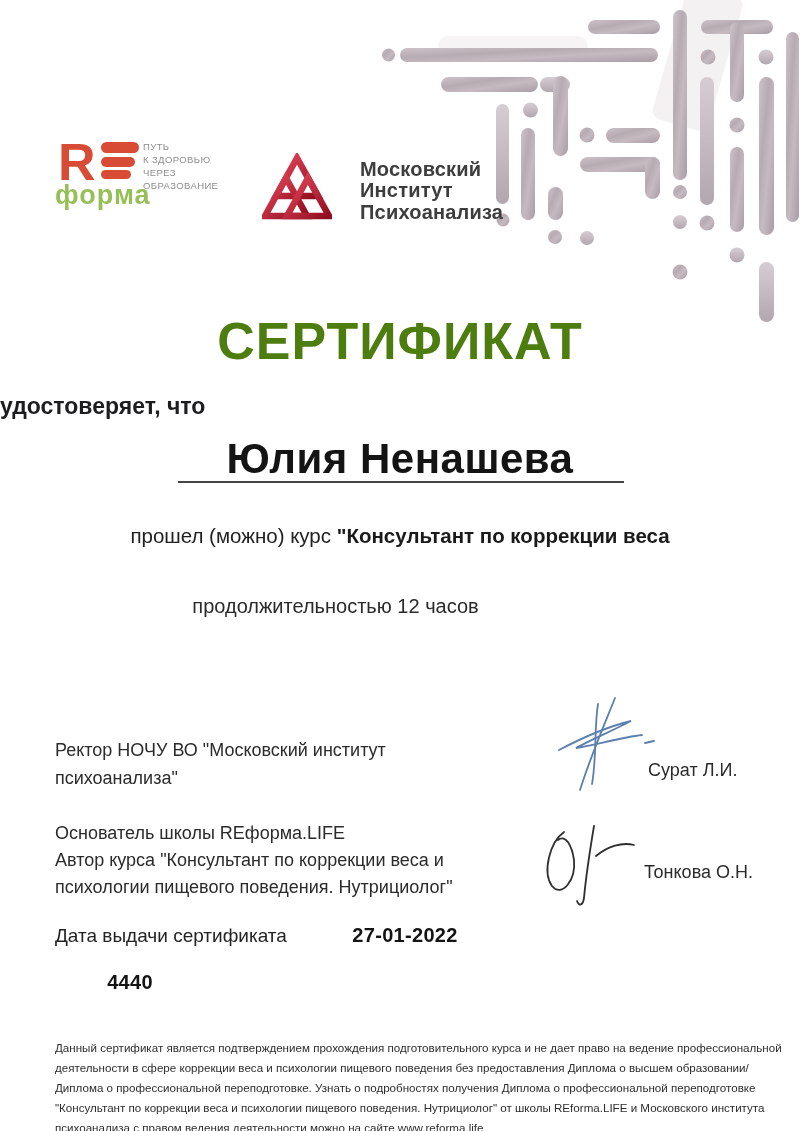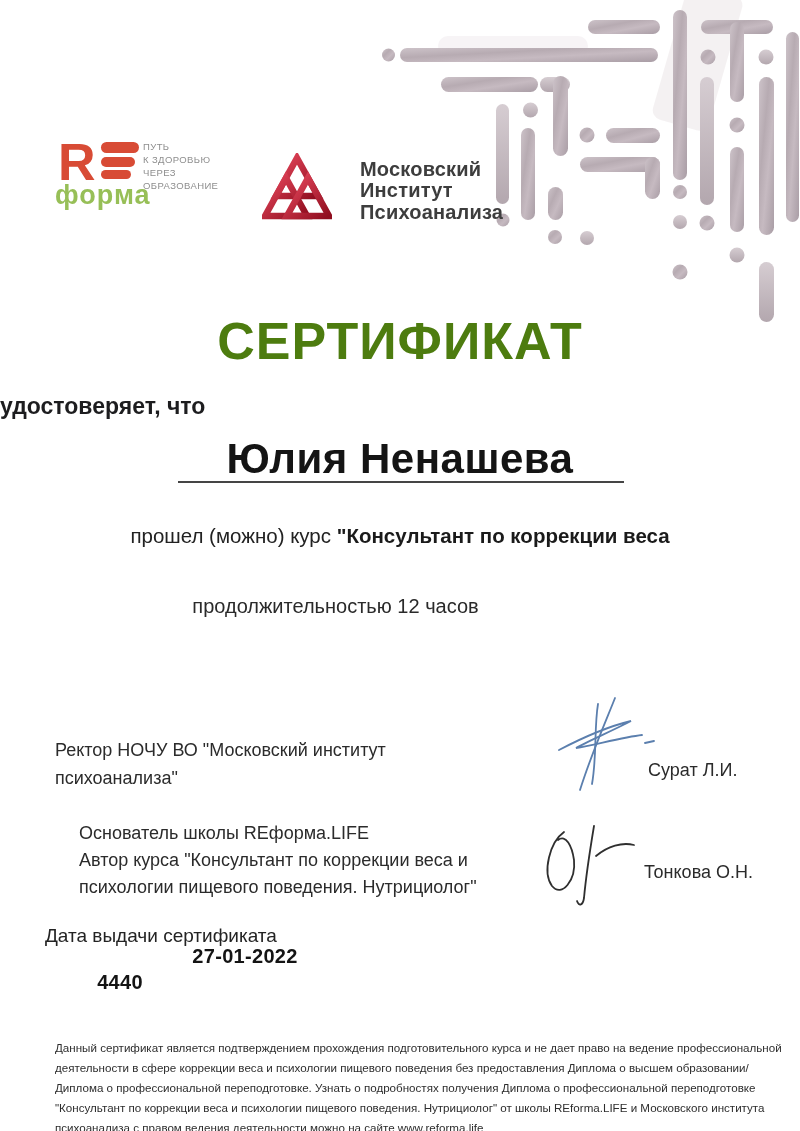--- a/index.html
+++ b/index.html
@@ -31,29 +31,29 @@
 
   #course { position:absolute; top:520px; left:60px; width:680px; text-align:center;
     font-size:20.5px; line-height:31px; color:#222; }
   #course .bold { font-weight:bold; color:#1a1a1a; }
   #duration { position:absolute; top:595px; left:0; width:671px; text-align:center;
     font-size:20px; color:#2a2a2a; }
 
   
   .role { position:absolute; left:55px; font-size:18px; color:#2b2b2b; }
   #role-1 { top:736px; line-height:28px; }
-  #role-2 { top:820px; line-height:27px;margin-left:24px; }
+  #role-2 { top:820px; line-height:27px; }
   #sig-1 { position:absolute; left:552px; top:694px; width:105px; height:102px; }
   #sig-2 { position:absolute; left:536px; top:818px; width:118px; height:92px; }
   .sig-name { position:absolute; font-size:18px; color:#2b2b2b; }
   #sig-name-1 { left:648px; top:744px;margin-top:16px; }
   #sig-name-2 { left:644px; top:862px; }
 
   
-  .issue-row { position:absolute; left:45px; display:flex; align-items:flex-end;flex-direction:column; }
+  .issue-row { position:absolute; left:55px; display:flex; align-items:flex-end; }
   #issue-date { top:925px; }
   #issue-number { top:973px; }
   .issue-label { width:275px; font-size:19px; color:#232323; }
   .issue-value { width:150px; text-align:center; font-size:20px; font-weight:bold; color:#141414; margin-top:-2px; letter-spacing:0.3px; }
 
   
   #footer { position:absolute; left:55px; top:1038px; width:700px;
     font-size:11.6px; line-height:20px; color:#2d2d2d; }
   #footer div { white-space:nowrap; }
 </style>

